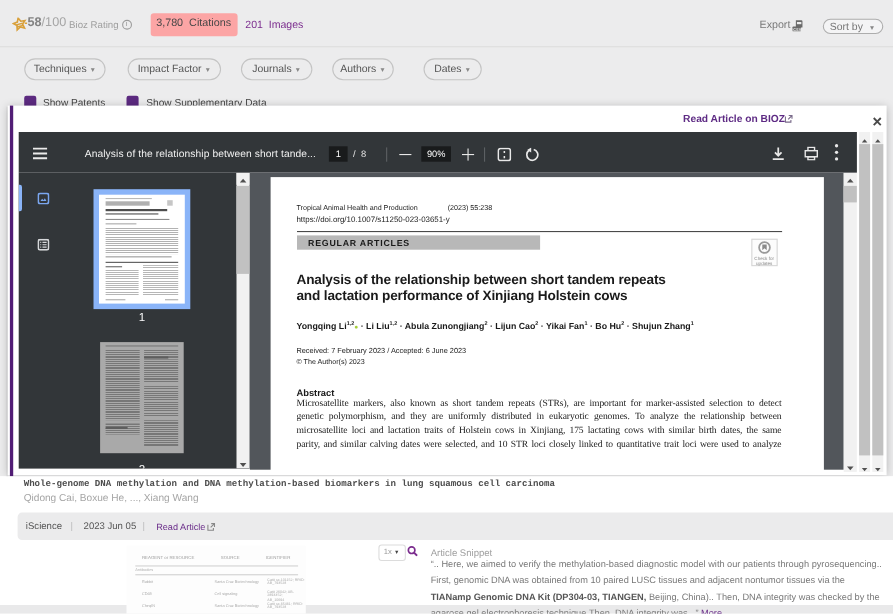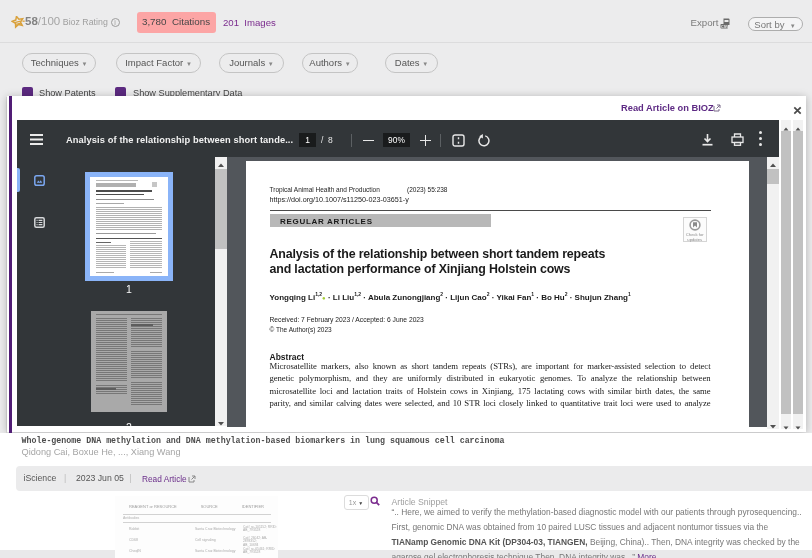--- a/index.html
+++ b/index.html
@@ -57,21 +57,21 @@
   <path d="M1 2 v5 h5 v-2 M4 1 h3 v3 M7 1 L3.5 4.5" fill="none" stroke="#7a6b8a" stroke-width="1"></path>
 </svg>
 <svg class="abs" style="left:792.5px;top:106px;" width="9" height="9" viewBox="0 0 9 9">
   <path d="M1.3 1.3 L7.7 7.7 M7.7 1.3 L1.3 7.7" stroke="#4a4a4a" stroke-width="1.7"></path>
 </svg>
 
 <div class="abs" style="left:17px;top:120px;width:762px;height:37px;background:#323639;"></div>
 <svg class="abs" style="left:30px;top:134px;" width="13" height="11" viewBox="0 0 13 11">
   <path d="M0 1 h13 M0 5.5 h13 M0 10 h13" stroke="#ebebeb" stroke-width="1.9"></path>
 </svg>
-<div class="abs" style="left:66px;top:134.5px;font-size:9.3px;font-weight:bold;color:#f1f1f1;letter-spacing:0.1px;">Analysis of the relationship between short tande...</div>
+<div class="abs" style="left:77px;top:134.5px;font-size:9.3px;font-weight:normal;color:#f1f1f1;letter-spacing:0.1px;">Analysis of the relationship between short tande...</div>
 <div class="abs" style="left:299px;top:133px;width:17px;height:14px;background:#191b1c;color:#fff;font-size:8.5px;line-height:14px;text-align:center;">1</div>
 <div class="abs" style="left:321px;top:135px;font-size:8.5px;color:#e8e8e8;">/&nbsp;&nbsp;8</div>
 <div class="abs" style="left:351px;top:134px;width:1px;height:13px;background:#5c6063;"></div>
 <div class="abs" style="left:363px;top:139.5px;width:11px;height:1.7px;background:#e8e8e8;"></div>
 <div class="abs" style="left:383px;top:133px;width:27px;height:14px;background:#191b1c;color:#fff;font-size:8.4px;line-height:14px;text-align:center;">90%</div>
 <div class="abs" style="left:420px;top:139.5px;width:11px;height:1.7px;background:#e8e8e8;"></div>
 <div class="abs" style="left:424.7px;top:134.8px;width:1.7px;height:11px;background:#e8e8e8;"></div>
 <div class="abs" style="left:440px;top:134px;width:1px;height:13px;background:#5c6063;"></div>
 <svg class="abs" style="left:452px;top:134px;" width="13" height="13" viewBox="0 0 13 13">
   <rect x="1" y="1" width="11" height="11" rx="2" fill="none" stroke="#e8e8e8" stroke-width="1.4"></rect>

